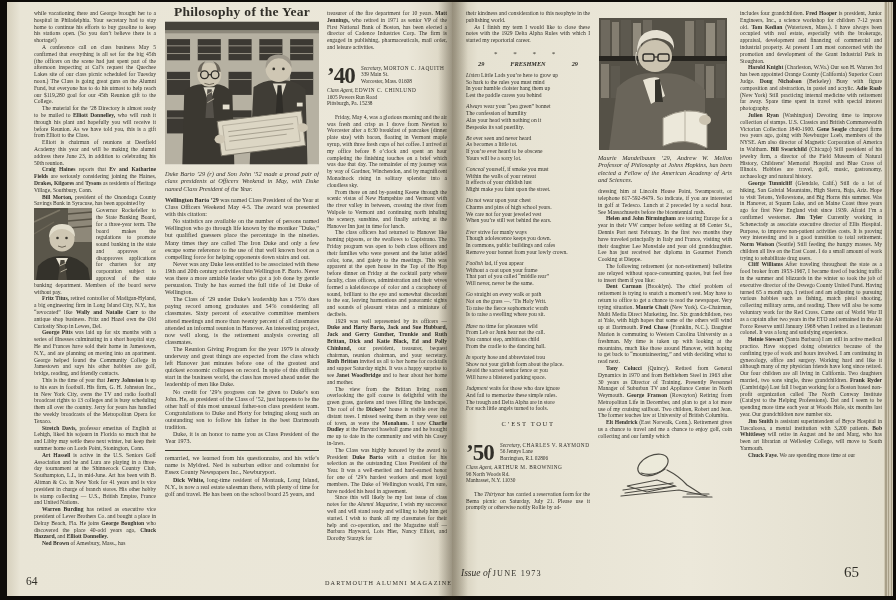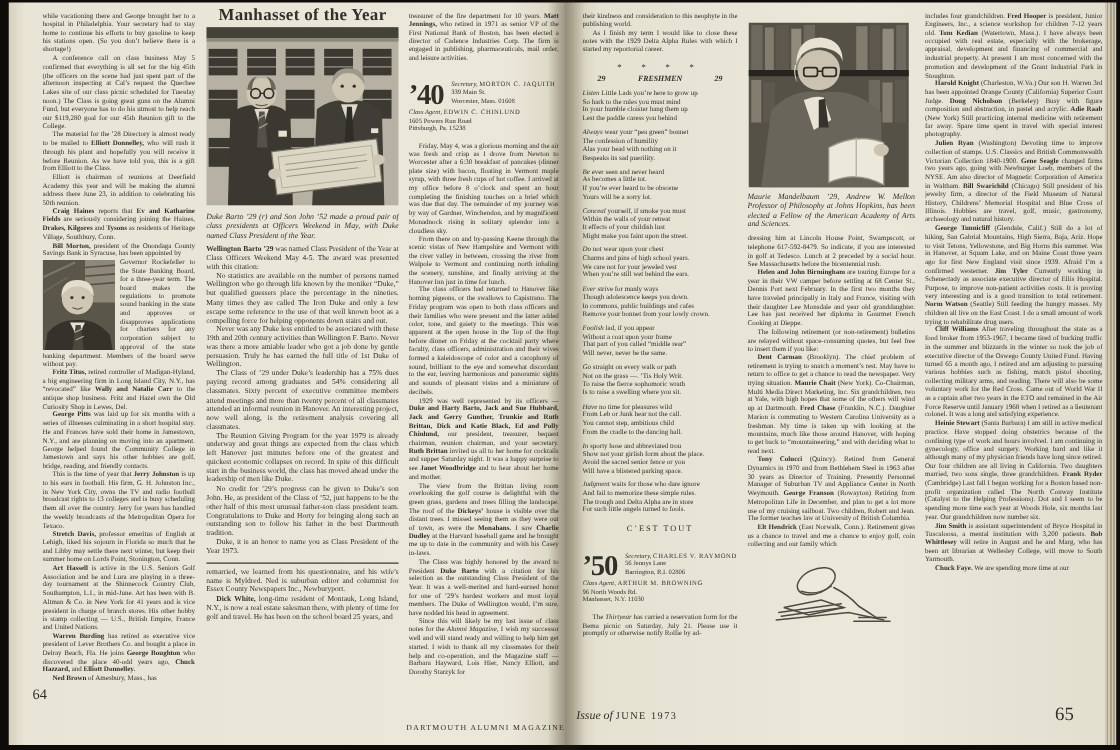--- a/index.html
+++ b/index.html
@@ -38,21 +38,21 @@
   .c65-3{left:288px;top:8px;width:142px;height:552px;}
   .stars{text-align:center;letter-spacing:7px;font-size:7px;margin:7px 0 3px;text-indent:0;}
   .poem-head{display:flex;justify-content:space-between;padding:0 12px;font-style:italic;font-weight:bold;
              font-size:6.3px;margin:3px 0 3px;}
   .stanza{white-space:pre-line;margin:4.5px 0;line-height:6.7px;text-align:left;}
   .cest{text-align:center;font-size:6.6px;letter-spacing:1.6px;margin:9px 0 10px;text-indent:0;}
   .lamp-wrap{margin:10px auto 0;width:96px;}
   
   .footer-dam{position:absolute;left:318px;top:577px;width:126px;font-size:6.2px;letter-spacing:1.1px;
               text-align:center;white-space:nowrap;}
-  .pageno-64{position:absolute;left:19px;top:548px;font-size:11.5px;}
+  .pageno-64{position:absolute;left:19px;top:573px;font-size:11.5px;}
   .pageno-65{position:absolute;left:392px;top:562px;font-size:15px;}
   .footer-issue{position:absolute;left:9px;top:566px;font-size:9.5px;white-space:nowrap;}
   .footer-issue .it{font-style:italic;}
   .footer-issue .caps{font-size:8.2px;letter-spacing:1.2px;margin-top:32px;}
 </style>
 </head>
 <body>
 
 <div class="canvas">
 
@@ -90,21 +90,21 @@
       <p class="p"><b>Fritz Titus,</b> retired controller of Madigan-Hyland, a big engineering firm in Long Island City, N.Y., has “revocated” like <b>Wally and Natalie Carr</b> to the antique shop business. Fritz and Hazel own the Old Curiosity Shop in Lewes, Del.</p>
       <p class="p"><b>George Pitts</b> was laid up for six months with a series of illnesses culminating in a short hospital stay. He and Frances have sold their home in Jamestown, N.Y., and are planning on moving into an apartment. George helped found the Community College in Jamestown and says his other hobbies are golf, bridge, reading, and friendly contacts.</p>
       <p class="p">This is the time of year that <b>Jerry Johnston</b> is up to his ears in football. His firm, G. H. Johnston Inc., in New York City, owns the TV and radio football broadcast rights to 13 colleges and is busy scheduling them all over the country. Jerry for years has handled the weekly broadcasts of the Metropolitan Opera for Texaco.</p>
       <p class="p"><b>Stretch Davis,</b> professor emeritus of English at Lehigh, liked his sojourn in Florida so much that he and Libby may settle there next winter, but keep their summer home on Lords Point, Stonington, Conn.</p>
       <p class="p"><b>Art Hassell</b> is active in the U.S. Seniors Golf Association and he and Lura are playing in a three-day tournament at the Shinnecock Country Club, Southampton, L.I., in mid-June. Art has been with B. Altman &amp; Co. in New York for 41 years and is vice president in charge of branch stores. His other hobby is stamp collecting — U.S., British Empire, France and United Nations.</p>
       <p class="p"><b>Warren Burding</b> has retired as executive vice president of Lever Brothers Co. and bought a place in Delray Beach, Fla. He joins <b>George Boughton</b> who discovered the place 40-odd years ago, <b>Chuck Hazzard,</b> and <b>Elliott Donnelley.</b></p>
       <p class="p"><b>Ned Brown</b> of Amesbury, Mass., has</p>
     </div>
 
     <div class="col c64-2">
-      <div class="headline">Manhasset of the Year</div>
+      <div class="headline">Philosophy of the Year</div>
       <div>
         <svg class="photo" width="154" height="146" viewBox="0 0 160 148">
           <rect width="160" height="148" fill="#b6b1a2"></rect>
           <rect width="160" height="9" fill="#45423a"></rect>
           <rect y="9" width="160" height="3" fill="#8d887b"></rect>
           <g fill="#3c3933">
             <rect x="2" y="18" width="24" height="22"></rect>
               <rect x="34" y="18" width="24" height="22"></rect>
             <rect x="66" y="18" width="24" height="22"></rect>
               <rect x="98" y="18" width="24" height="22"></rect>

